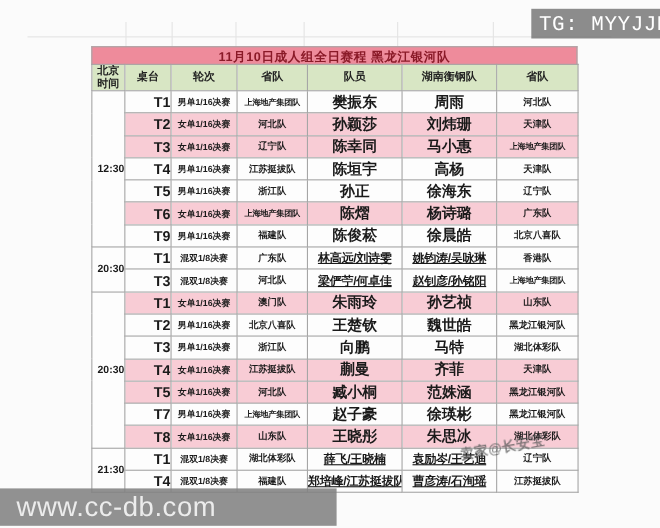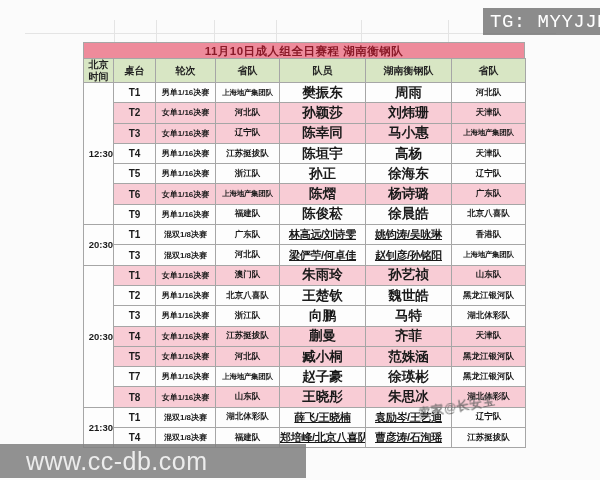--- a/index.html
+++ b/index.html
@@ -35,38 +35,38 @@
   }
   .sched thead tr{height:16px;}
   .sched tbody tr{height:20.3px;}
   .sched th{
     background:var(--header-bg);font-size:10px;color:#222;
     white-space:normal;line-height:1.15;
   }
   .sched td{background:var(--normal-row);}
   tr.hl td{background:var(--highlight-row);}
   td.time-cell{background:var(--normal-row) !important;font-size:9.5px;text-align:right;}
-  td.cell-t{font-size:10px;}
+  td.cell-t{font-size:13px;text-align:right;}
   td.cell-round{font-size:8px;}
   td.cell-team{font-size:8.5px;margin-top:28px;}
   td.cell-team.long{font-size:7.5px;letter-spacing:-.3px;}
   td.cell-player{font-size:13.5px;margin-top:46px;}
   td.cell-player.dbl{font-size:11px;letter-spacing:-.3px;text-decoration:underline;}
 
   
   .wm-tg{
     position:absolute;left:483px;top:8px;width:144px;height:27px;
     background:rgba(112,112,112,.8);color:#fff;
     display:flex;align-items:center;padding-left:7px;box-sizing:border-box;
     font-size:19px;letter-spacing:.5px;white-space:nowrap;font-family:Liberation Mono, monospace;
   }
   .wm-site{
     position:absolute;left:0;top:444px;width:306px;height:34px;
     background:rgba(130,130,130,.88);color:#ececec;
-    display:flex;align-items:center;padding-left:26px;box-sizing:border-box;
+    display:flex;align-items:center;padding-left:15px;box-sizing:border-box;
     font-size:25px;letter-spacing:.5px;white-space:nowrap;
   }
   .wm-seller{
     position:absolute;left:418px;top:399px;
     transform:rotate(-10deg);
     font-size:12.5px;font-weight:bold;color:rgba(92,92,92,.75);
     filter:blur(.7px);letter-spacing:.5px;white-space:nowrap;
   }
 </style>
 </head>
@@ -75,21 +75,21 @@
 <div class="stage">
 
   <div class="grid-line grid-h"></div>
   <div class="grid-line grid-v" style="left:114px"></div>
   <div class="grid-line grid-v" style="left:156px"></div>
   <div class="grid-line grid-v" style="left:214px"></div>
   <div class="grid-line grid-v" style="left:276px"></div>
   <div class="grid-line grid-v" style="left:361px"></div>
   <div class="grid-line grid-v" style="left:448px"></div>
 
-  <div class="title-bar">11月10日成人组全日赛程 湖南衡钢队</div>
+  <div class="title-bar">11月10日成人组全日赛程 黑龙江银河队</div>
 
   <table class="sched">
     <colgroup>
         <col style="width: 30px;">
         <col style="width: 42px;">
         <col style="width: 60px;">
         <col style="width: 64px;">
         <col style="width: 86px;">
         <col style="width: 86px;">
         <col style="width: 74px;">
@@ -243,21 +243,21 @@
           <td class="cell-round">混双1/8决赛</td>
           <td class="cell-team">湖北体彩队</td>
           <td class="cell-player dbl">薛飞/王晓楠</td>
           <td class="cell-player dbl">袁励岑/王艺迪</td>
           <td class="cell-team">辽宁队</td>
         </tr>
         <tr>
           <td class="cell-t">T4</td>
           <td class="cell-round">混双1/8决赛</td>
           <td class="cell-team">福建队</td>
-          <td class="cell-player dbl">郑培峰/北京八喜队</td>
+          <td class="cell-player dbl">郑培峰/江苏挺拔队</td>
           <td class="cell-player dbl">曹彦涛/石洵瑶</td>
           <td class="cell-team">江苏挺拔队</td>
         </tr>
       </tbody>
   </table>
 
   <div class="wm-tg">TG: MYYJJPP</div>
   <div class="wm-site">www.cc-db.com</div>
   <div class="wm-seller">卖家@长安宝</div>
 

